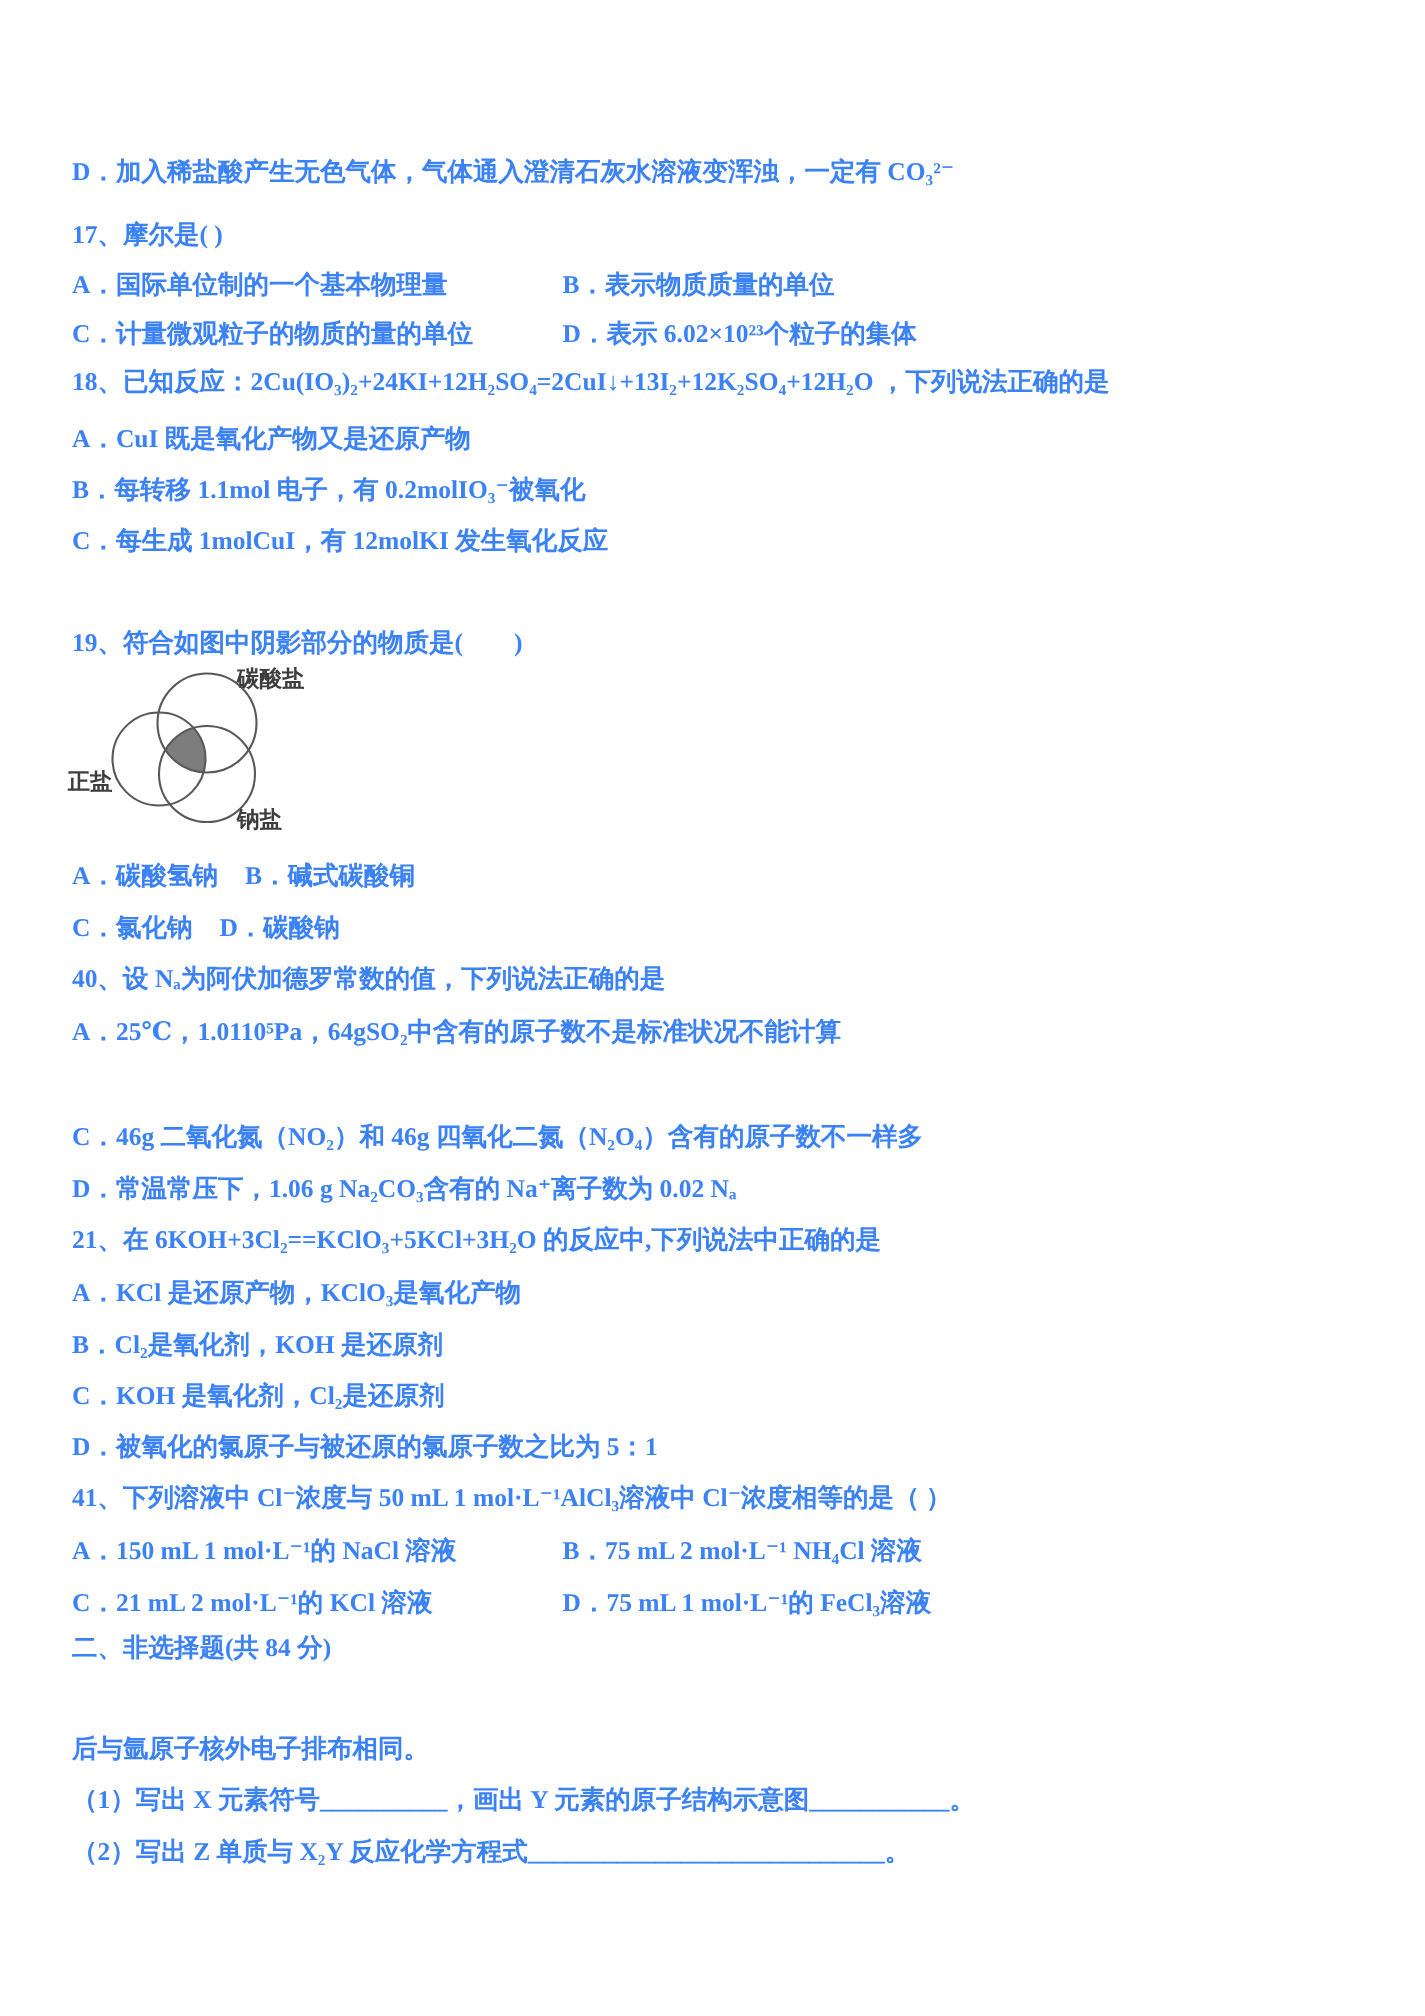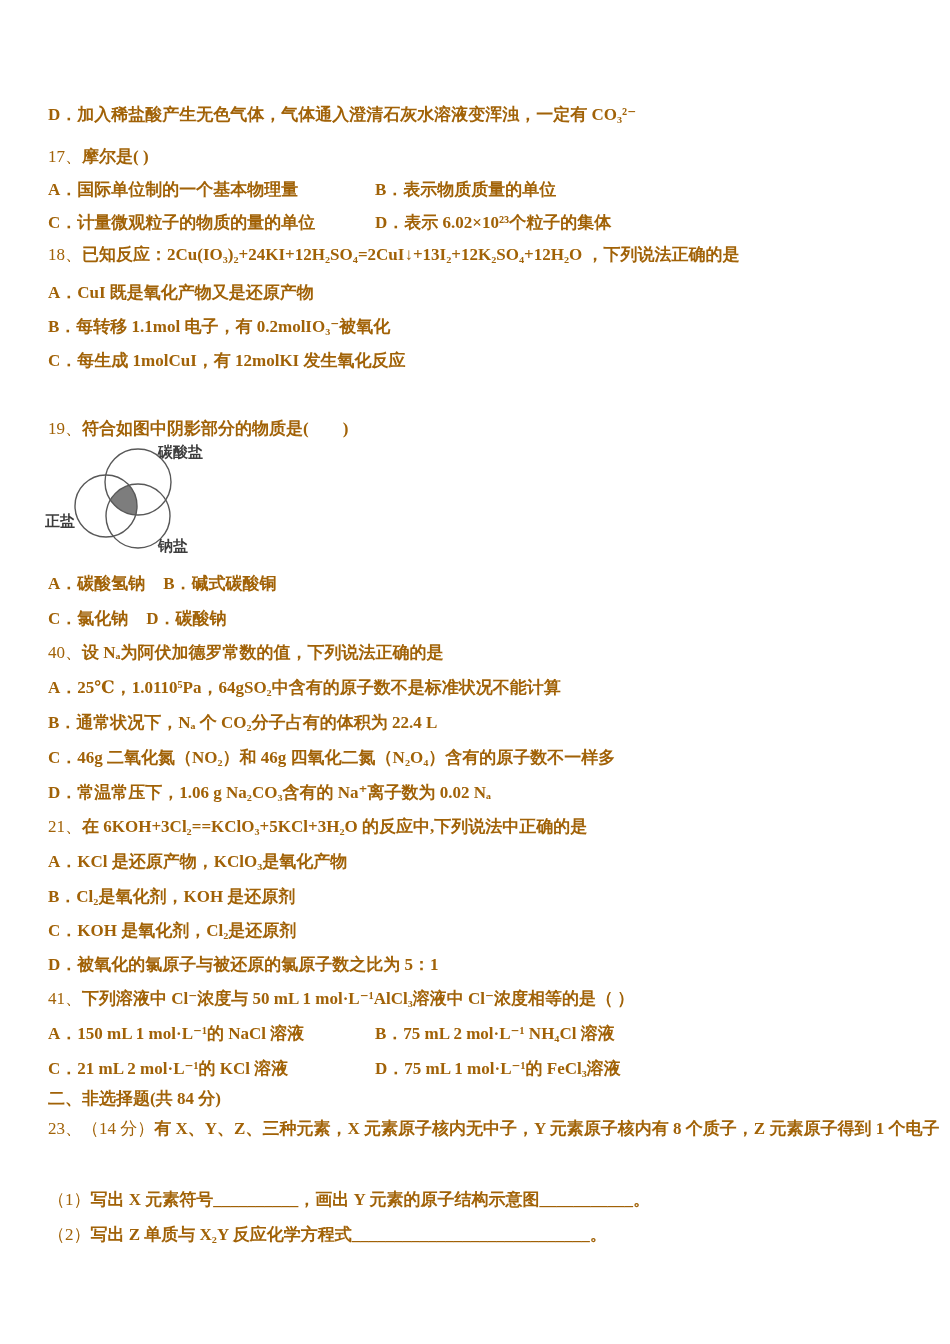--- a/index.html
+++ b/index.html
@@ -4,23 +4,23 @@
 <style>
   html,body { margin:0; padding:0; background:#ffffff; }
   .page {
     position:relative; width:950px; height:1344px; background:#ffffff;
     font-family:"Liberation Serif","DejaVu Serif",serif; color:#111111;
     overflow:hidden;
   }
   .line {
     position:absolute; left:48px; height:24px;
     font-size:17px; font-weight:700; line-height:22px;
-    white-space:nowrap; color:#a16207;
+    white-space:nowrap; color:#3b82f6;
   }
-  .qnum { font-weight:400; }
+  .qnum { font-weight:700; }
   .colL { position:absolute; left:0; top:0; }
   .colR { position:absolute; left:327px; top:0; }
   .gap18 { margin-left:18px;margin-top:12px; }
   .venn { position:absolute; left:45px; top:440px; }
   .vlabel {
     font-family:"Liberation Serif","DejaVu Serif",serif;
     font-size:15px; font-weight:700; fill:#3d3d3d;
   }
 </style>
 </head>
@@ -73,21 +73,20 @@
 
   <div class="line" style="top:573px">
     <span>A．碳酸氢钠</span><span class="gap18">B．碱式碳酸铜</span>
   </div>
   <div class="line" style="top:608px">
     <span>C．氯化钠</span><span class="gap18">D．碳酸钠</span>
   </div>
 
   <div class="line" style="top:642px"><span class="qnum">40、</span><span>设 Nₐ为阿伏加德罗常数的值，下列说法正确的是</span></div>
   <div class="line" style="top:677px"><span>A．25℃，1.0110⁵Pa，64gSO₂中含有的原子数不是标准状况不能计算</span></div>
-  <div class="line" style="top:712px"><span>B．通常状况下，Nₐ 个 CO₂分子占有的体积为 22.4 L</span></div>
   <div class="line" style="top:747px"><span>C．46g 二氧化氮（NO₂）和 46g 四氧化二氮（N₂O₄）含有的原子数不一样多</span></div>
   <div class="line" style="top:782px"><span>D．常温常压下，1.06 g Na₂CO₃含有的 Na⁺离子数为 0.02 Nₐ</span></div>
 
   <div class="line" style="top:816px"><span class="qnum">21、</span><span>在 6KOH+3Cl₂==KClO₃+5KCl+3H₂O 的反应中,下列说法中正确的是</span></div>
   <div class="line" style="top:851px"><span>A．KCl 是还原产物，KClO₃是氧化产物</span></div>
   <div class="line" style="top:886px"><span>B．Cl₂是氧化剂，KOH 是还原剂</span></div>
   <div class="line" style="top:920px"><span>C．KOH 是氧化剂，Cl₂是还原剂</span></div>
   <div class="line" style="top:954px"><span>D．被氧化的氯原子与被还原的氯原子数之比为 5：1</span></div>
 
   <div class="line" style="top:988px"><span class="qnum">41、</span><span>下列溶液中 Cl⁻浓度与 50 mL 1 mol·L⁻¹AlCl₃溶液中 Cl⁻浓度相等的是（ ）</span></div>
@@ -95,17 +94,17 @@
     <span class="colL">A．150 mL 1 mol·L⁻¹的 NaCl 溶液</span>
     <span class="colR">B．75 mL 2 mol·L⁻¹ NH₄Cl 溶液</span>
   </div>
   <div class="line" style="top:1058px">
     <span class="colL">C．21 mL 2 mol·L⁻¹的 KCl 溶液</span>
     <span class="colR">D．75 mL 1 mol·L⁻¹的 FeCl₃溶液</span>
   </div>
 
   <div class="line" style="top:1088px"><span>二、非选择题(共 84 分)</span></div>
 
-  <div class="line" style="top:1118px"><span class="qnum">23、（14 分）</span><span>有 X、Y、Z、三种元素，X 元素原子核内无中子，Y 元素原子核内有 8 个质子，Z 元素原子得到 1 个电子</span></div>
+  <div class="line" style="top:1155px"><span>后与氩原子核外电子排布相同。</span></div>
   <div class="line" style="top:1189px"><span class="qnum">（1）</span><span>写出 X 元素符号__________，画出 Y 元素的原子结构示意图___________。</span></div>
   <div class="line" style="top:1224px"><span class="qnum">（2）</span><span>写出 Z 单质与 X₂Y 反应化学方程式____________________________。</span></div>
 
 </div>
 
 </body></html>

